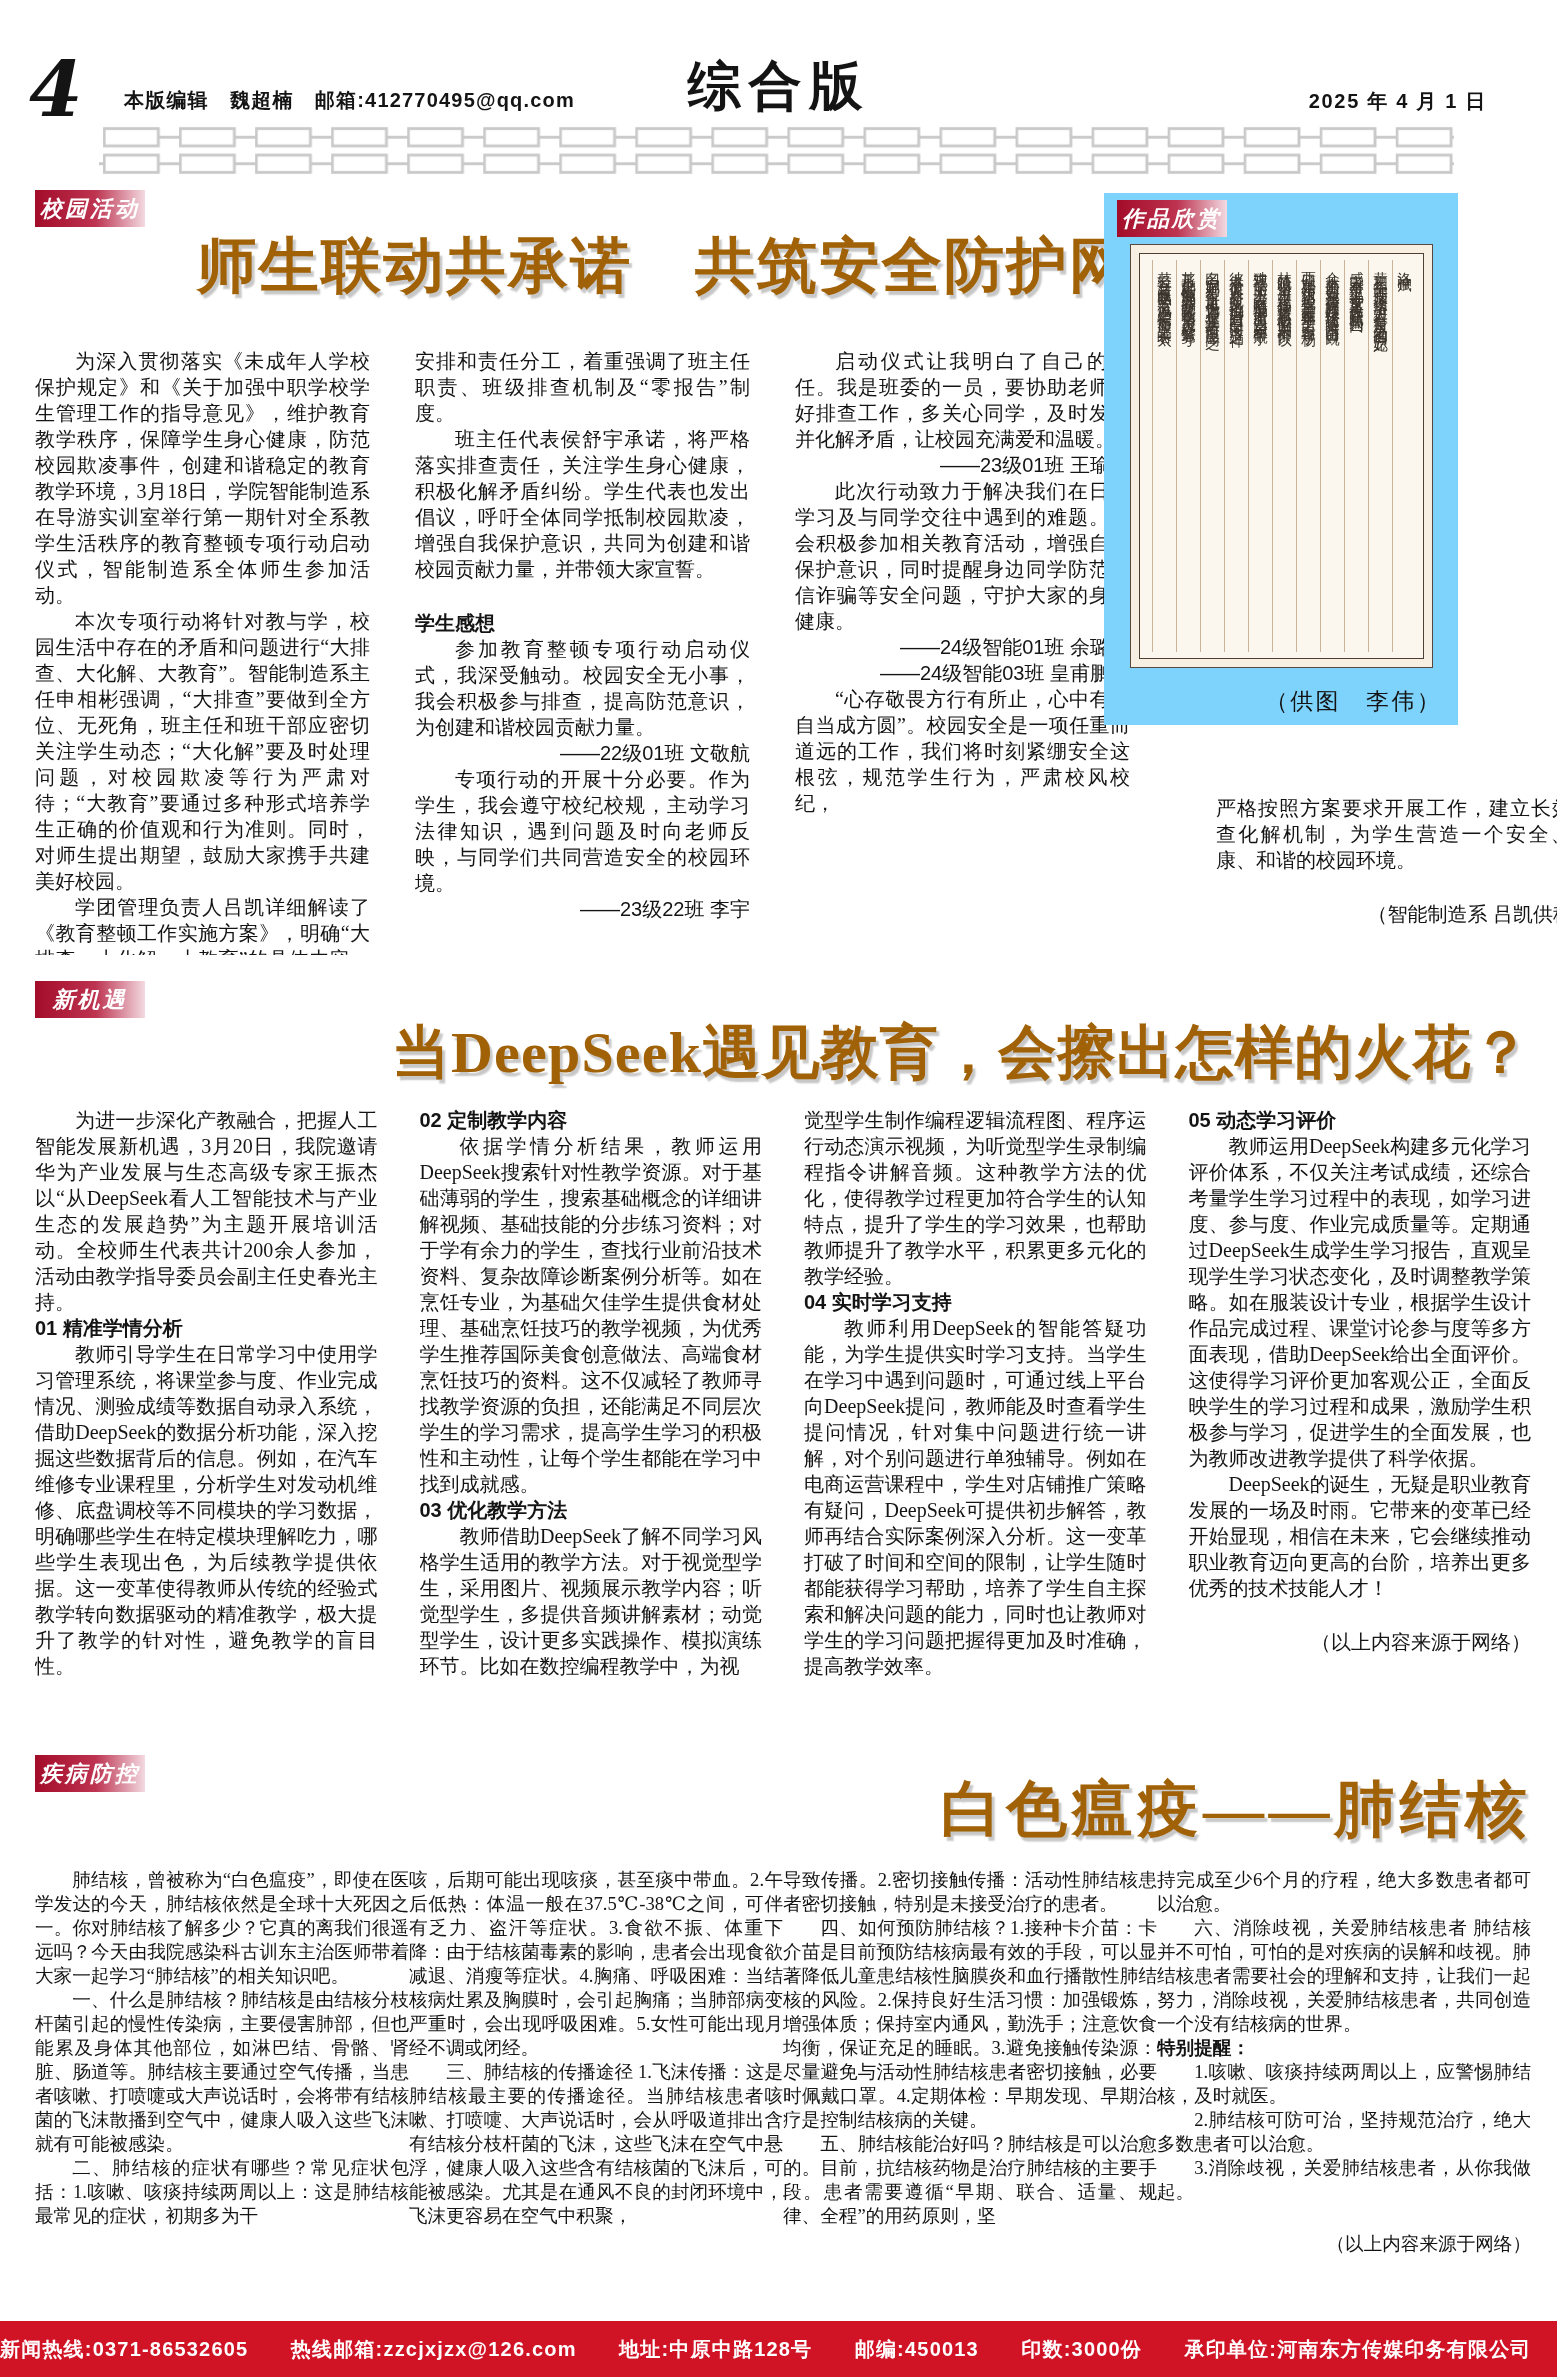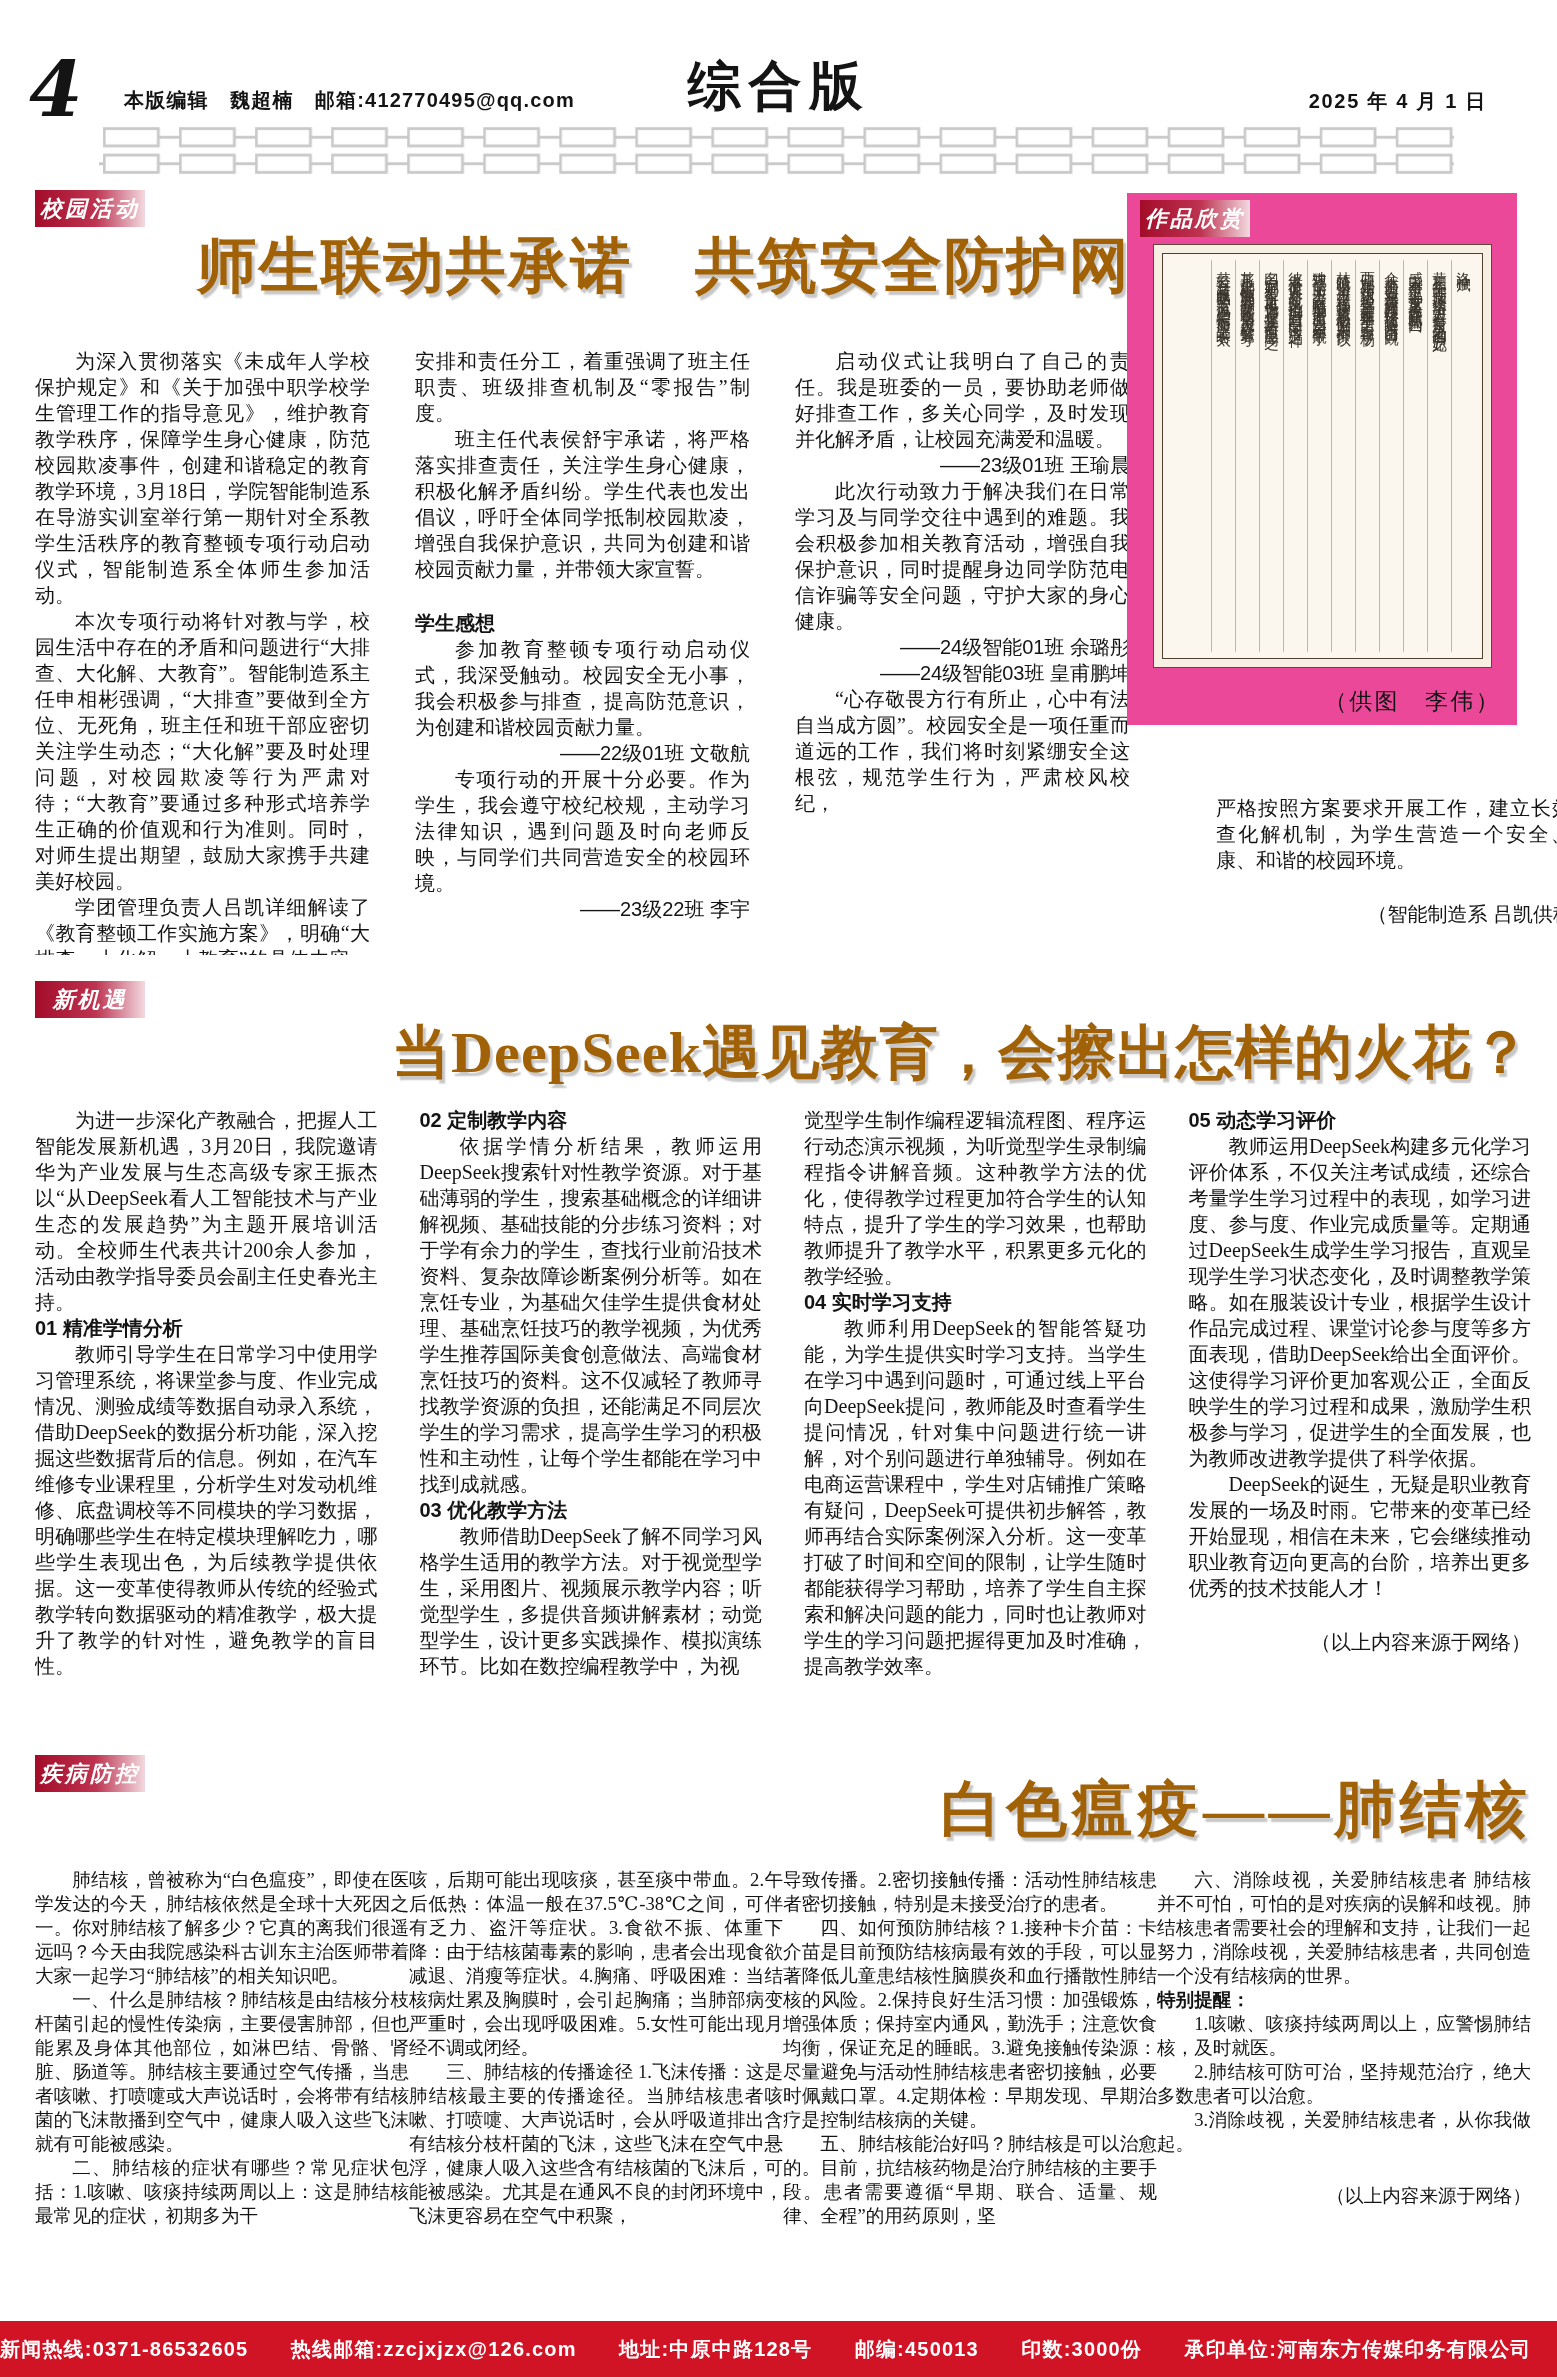--- a/index.html
+++ b/index.html
@@ -45,21 +45,21 @@
   #a3cols .sub{font-size:21px;line-height:29px}
   .gap{margin-top:28px}
   .attr{font-family:"Liberation Sans",sans-serif;font-weight:normal;text-align:right !important;font-size:19px;line-height:31px}
   #a3cols .attr{font-size:18px}
 
   
   .c4block{position:absolute;left:1216px;top:795px;width:377px;overflow:hidden}
   .c4block p{text-align:justify;font-size:20px;line-height:26px}
 
   
-  #panel{position:absolute;left:1127px;top:193px;width:390px;height:532px;background:#ec4899}
+  #panel{position:absolute;left:1104px;top:193px;width:354px;height:532px;background:#7dd3fc}
   #panel .badge{position:absolute;left:12.8px;top:7px}
   .photo{position:absolute;left:25.5px;top:51px;right:25.5px;bottom:57px;background:#f6efe2;border:1.2px solid #5c473c;padding:8px}
   .grid{width:100%;height:100%;border:1.2px solid #50402f;background:#fbf7ef;writing-mode:vertical-rl;padding:5.8px 7px;overflow:hidden}
   .grid p{margin:0;font-size:14.5px;letter-spacing:2.9px;line-height:23px;border-left:1.2px solid #c9b39a;color:#3a342c;text-align:start}
   .caption{position:absolute;right:16px;bottom:8px;font-size:23px;letter-spacing:2.3px;color:#141414}
 
   
   .footer{position:absolute;left:0;top:2321px;width:1558px;height:56px;background:#d11326;color:#fff;
     display:flex;align-items:center;justify-content:flex-start;font-size:20px;font-weight:bold;
     font-family:"Liberation Sans",sans-serif;letter-spacing:1.2px}
@@ -178,20 +178,21 @@
     <div class="col">
       <p>咳，后期可能出现咳痰，甚至痰中带血。2.午后低热：体温一般在37.5℃-38℃之间，可伴有乏力、盗汗等症状。3.食欲不振、体重下降：由于结核菌毒素的影响，患者会出现食欲减退、消瘦等症状。4.胸痛、呼吸困难：当结核病灶累及胸膜时，会引起胸痛；当肺部病变严重时，会出现呼吸困难。5.女性可能出现月经不调或闭经。</p>
       <p class="ind">三、肺结核的传播途径 1.飞沫传播：这是肺结核最主要的传播途径。当肺结核患者咳嗽、打喷嚏、大声说话时，会从呼吸道排出含有结核分枝杆菌的飞沫，这些飞沫在空气中悬浮，健康人吸入这些含有结核菌的飞沫后，可能被感染。尤其是在通风不良的封闭环境中，飞沫更容易在空气中积聚，</p>
     </div>
     <div class="col">
       <p>导致传播。2.密切接触传播：活动性肺结核患者密切接触，特别是未接受治疗的患者。</p>
       <p class="ind">四、如何预防肺结核？1.接种卡介苗：卡介苗是目前预防结核病最有效的手段，可以显著降低儿童患结核性脑膜炎和血行播散性肺结核的风险。2.保持良好生活习惯：加强锻炼，增强体质；保持室内通风，勤洗手；注意饮食均衡，保证充足的睡眠。3.避免接触传染源：尽量避免与活动性肺结核患者密切接触，必要时佩戴口罩。4.定期体检：早期发现、早期治疗是控制结核病的关键。</p>
       <p class="ind">五、肺结核能治好吗？肺结核是可以治愈的。目前，抗结核药物是治疗肺结核的主要手段。患者需要遵循“早期、联合、适量、规律、全程”的用药原则，坚</p>
     </div>
     <div class="col">
+      <p>持完成至少6个月的疗程，绝大多数患者都可以治愈。</p>
       <p class="ind">六、消除歧视，关爱肺结核患者 肺结核并不可怕，可怕的是对疾病的误解和歧视。肺结核患者需要社会的理解和支持，让我们一起努力，消除歧视，关爱肺结核患者，共同创造一个没有结核病的世界。</p>
       <p class="sub">特别提醒：</p>
       <p class="ind">1.咳嗽、咳痰持续两周以上，应警惕肺结核，及时就医。</p>
       <p class="ind">2.肺结核可防可治，坚持规范治疗，绝大多数患者可以治愈。</p>
       <p class="ind">3.消除歧视，关爱肺结核患者，从你我做起。</p>
       <p class="attr gap">（以上内容来源于网络）</p>
     </div>
   </div>
 
   <div class="footer">

